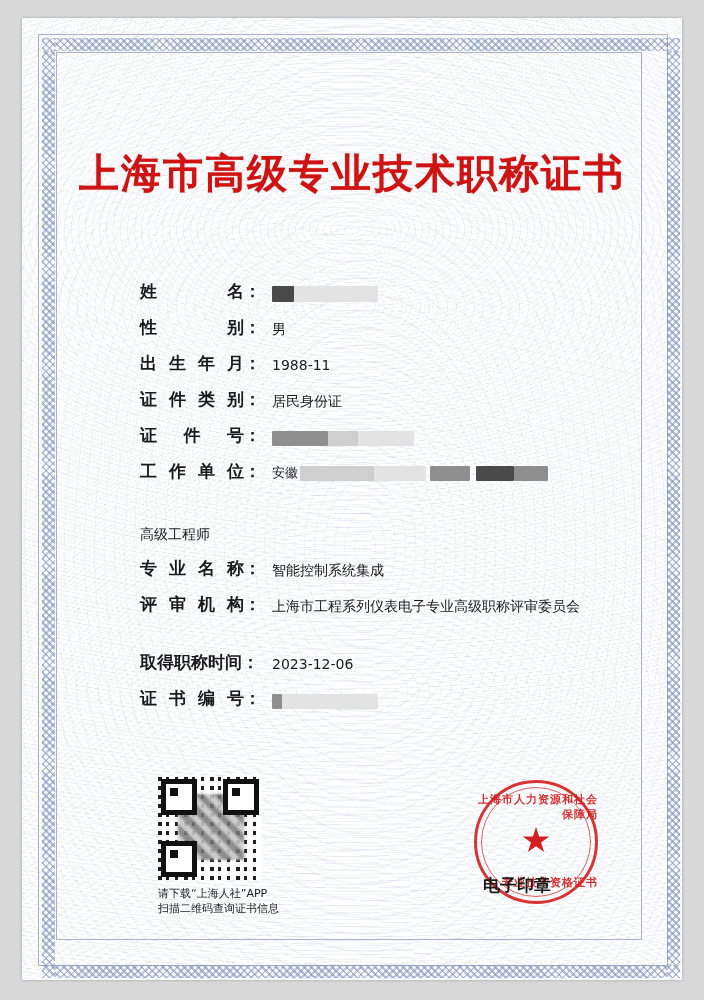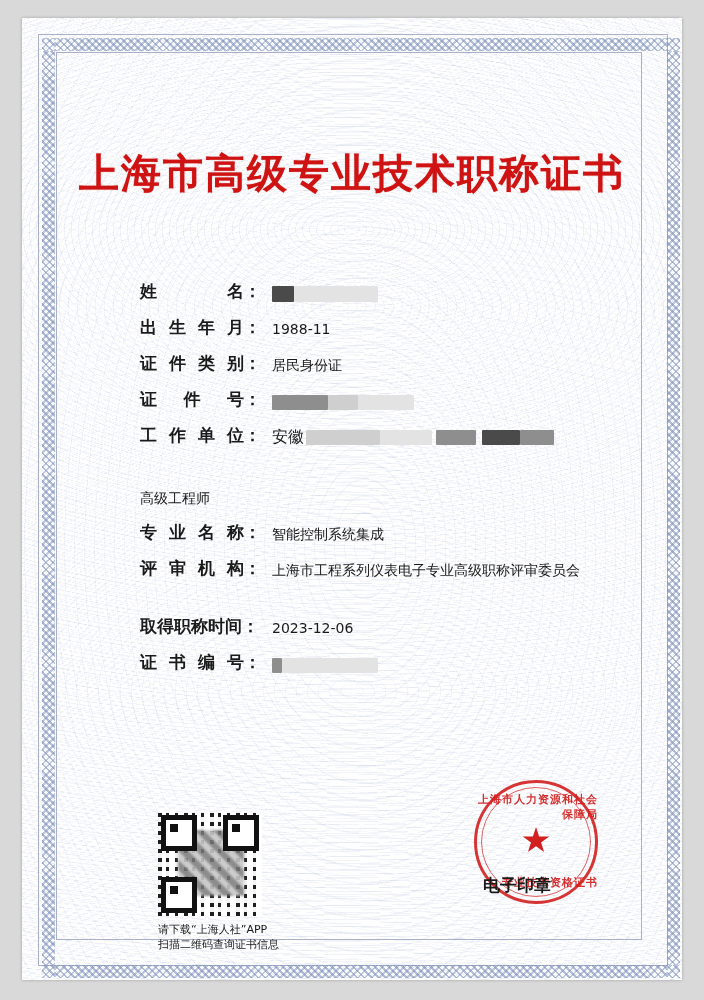--- a/index.html
+++ b/index.html
@@ -127,40 +127,40 @@
   }
   .label .colon { margin-left: 0px; }
   .value {
     flex: 1 1 auto;
     padding-top: 2px;
     font-family: "DejaVu Sans", "Liberation Sans", sans-serif;
     font-size: 14px;
     color: #1a1a1a;
     line-height: 20px;
   }
-  .value.small { font-size: 16px; }
+  .value.small { font-size: 13px; }
 
   
   .redact {
     display: inline-block;
     vertical-align: middle;
     border-radius: 1px;
   }
   .rd-dark { background: #4a4a4a; }
   .rd-mid  { background: #8e8e8e; }
   .rd-light{ background: #cfcfcf; }
   .rd-pale { background: #e3e3e3; }
 
   .gap-row { height: 26px; }
 
   
   .qr-wrap {
     position: absolute;
     left: 136px;
-    top: 794px;
+    top: 758px;
     width: 108px;
   }
   .qr {
     width: 104px;
     height: 104px;
     background: #ffffff;
     position: relative;
     overflow: hidden;
   }
   .qr .noise {
@@ -276,20 +276,26 @@
 
       <div class="row">
         <div class="label">
           <span class="spread">姓　名</span><span class="colon">：</span>
         </div>
         <div class="value">
           <span class="redact rd-dark" style="width:22px;height:16px;"></span><span class="redact rd-pale" style="width:84px;height:16px;"></span>
         </div>
       </div>
 
+      <div class="row">
+        <div class="label">
+          <span class="spread">性　别</span><span class="colon">：</span>
+        </div>
+        <div class="value">男</div>
+      </div>
 
       <div class="row">
         <div class="label">
           <span class="spread">出生年月</span><span class="colon">：</span>
         </div>
         <div class="value">1988-11</div>
       </div>
 
       <div class="row">
         <div class="label">

